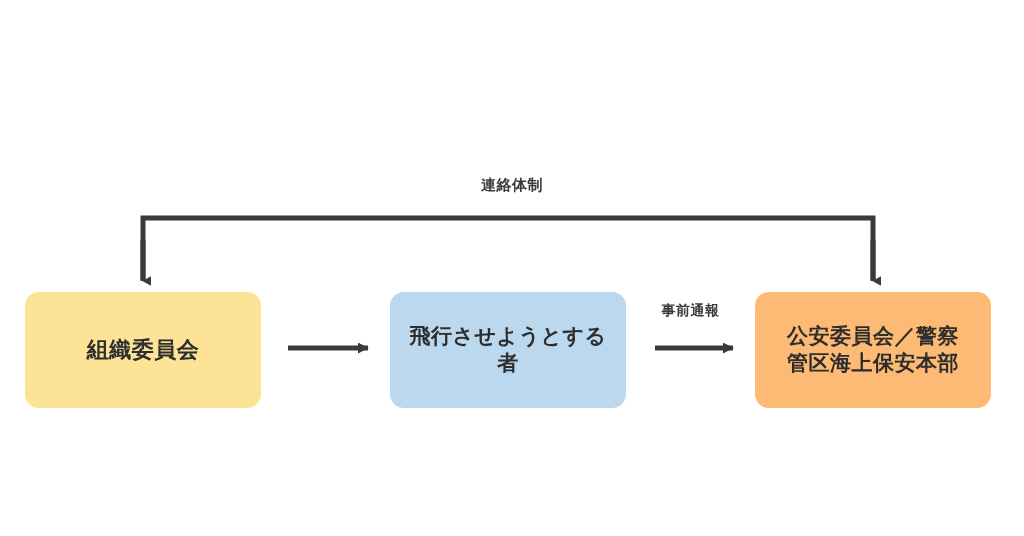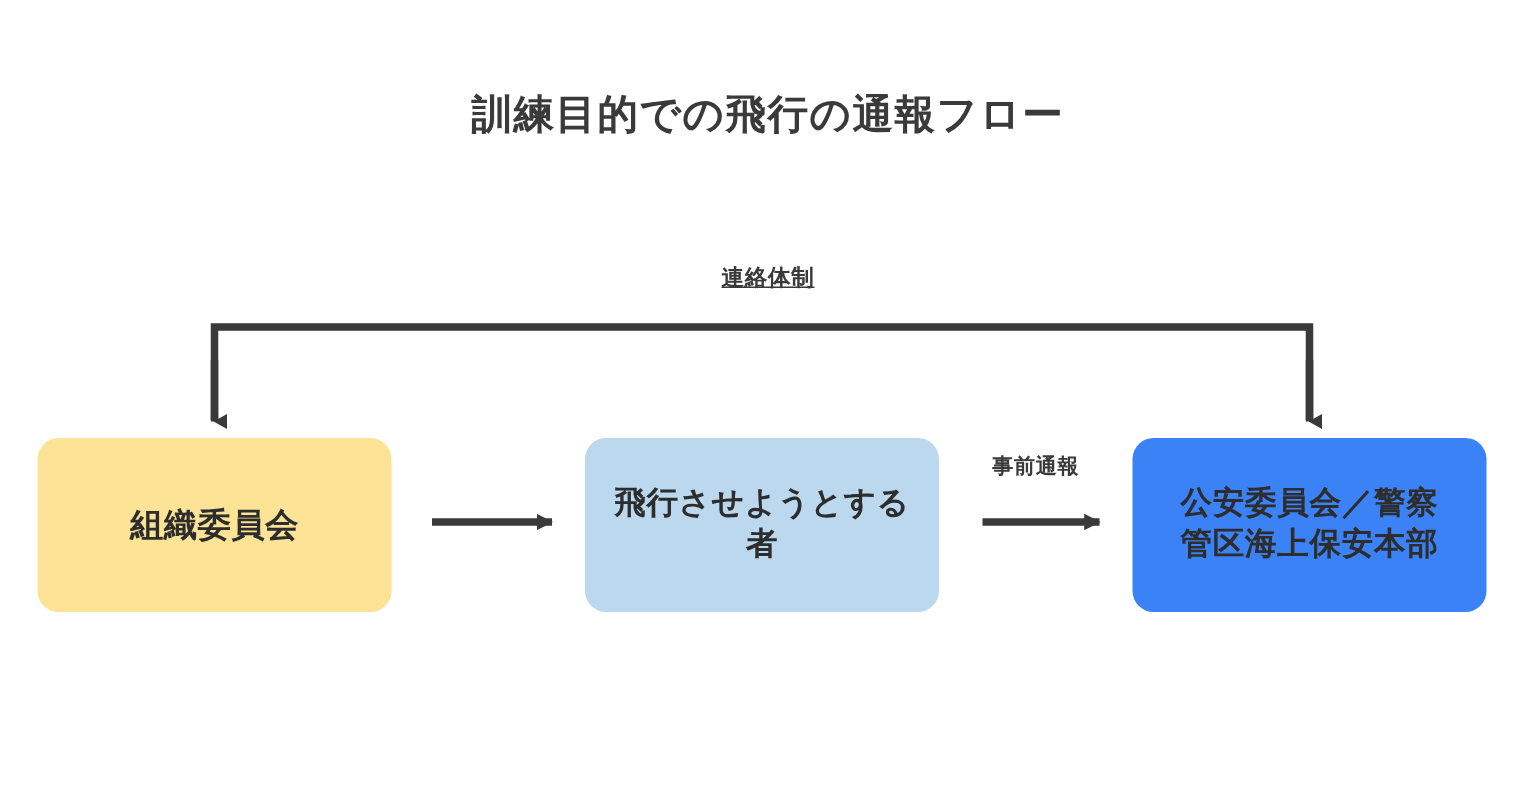--- a/index.html
+++ b/index.html
@@ -41,21 +41,20 @@
     position: absolute;
     left: 0;
     top: 176px;
     width: 1024px;
     text-align: center;
     font-size: 15px;
     font-weight: bold;
     color: #3a3a3a;
     letter-spacing: 0.5px;
     white-space: nowrap;
-    text-decoration: underline;
   }
 
   
   .connector-layer {
     position: absolute;
     left: 0;
     top: 0;
     width: 1024px;
     height: 536px;
     pointer-events: none;
@@ -89,21 +88,21 @@
     background: #fce395;
   }
   #node-operator {
     left: 390px;
     width: 236px;
     background: #bbd8ee;
   }
   #node-authorities {
     left: 755px;
     width: 236px;
-    background: #3b82f6;
+    background: #fdba74;
   }
   #node-authorities .node-label,
   #node-operator .node-label {
     font-size: 21px;
   }
 
   
   .edge-label {
     position: absolute;
     font-size: 14px;
@@ -122,21 +121,20 @@
     left: 626px;
     width: 129px;
     top: 302px;
   }
 </style>
 </head>
 <body>
 
 <div class="canvas">
 
-  <div class="diagram-title">訓練目的での飛行の通報フロー</div>
 
   <div class="bracket-label">連絡体制</div>
 
   <svg class="connector-layer" viewBox="0 0 1024 536">
     <defs>
       <marker id="arrowhead-down" markerWidth="10" markerHeight="9" refX="5" refY="8.4" orient="auto" markerUnits="userSpaceOnUse">
         <polygon points="0,0 10,0 5,9" fill="#3a3a3a"></polygon>
       </marker>
       <marker id="arrowhead-right" markerWidth="11" markerHeight="11" refX="10.2" refY="5.5" orient="auto" markerUnits="userSpaceOnUse">
         <polygon points="0,0 11,5.5 0,11" fill="#3a3a3a"></polygon>

